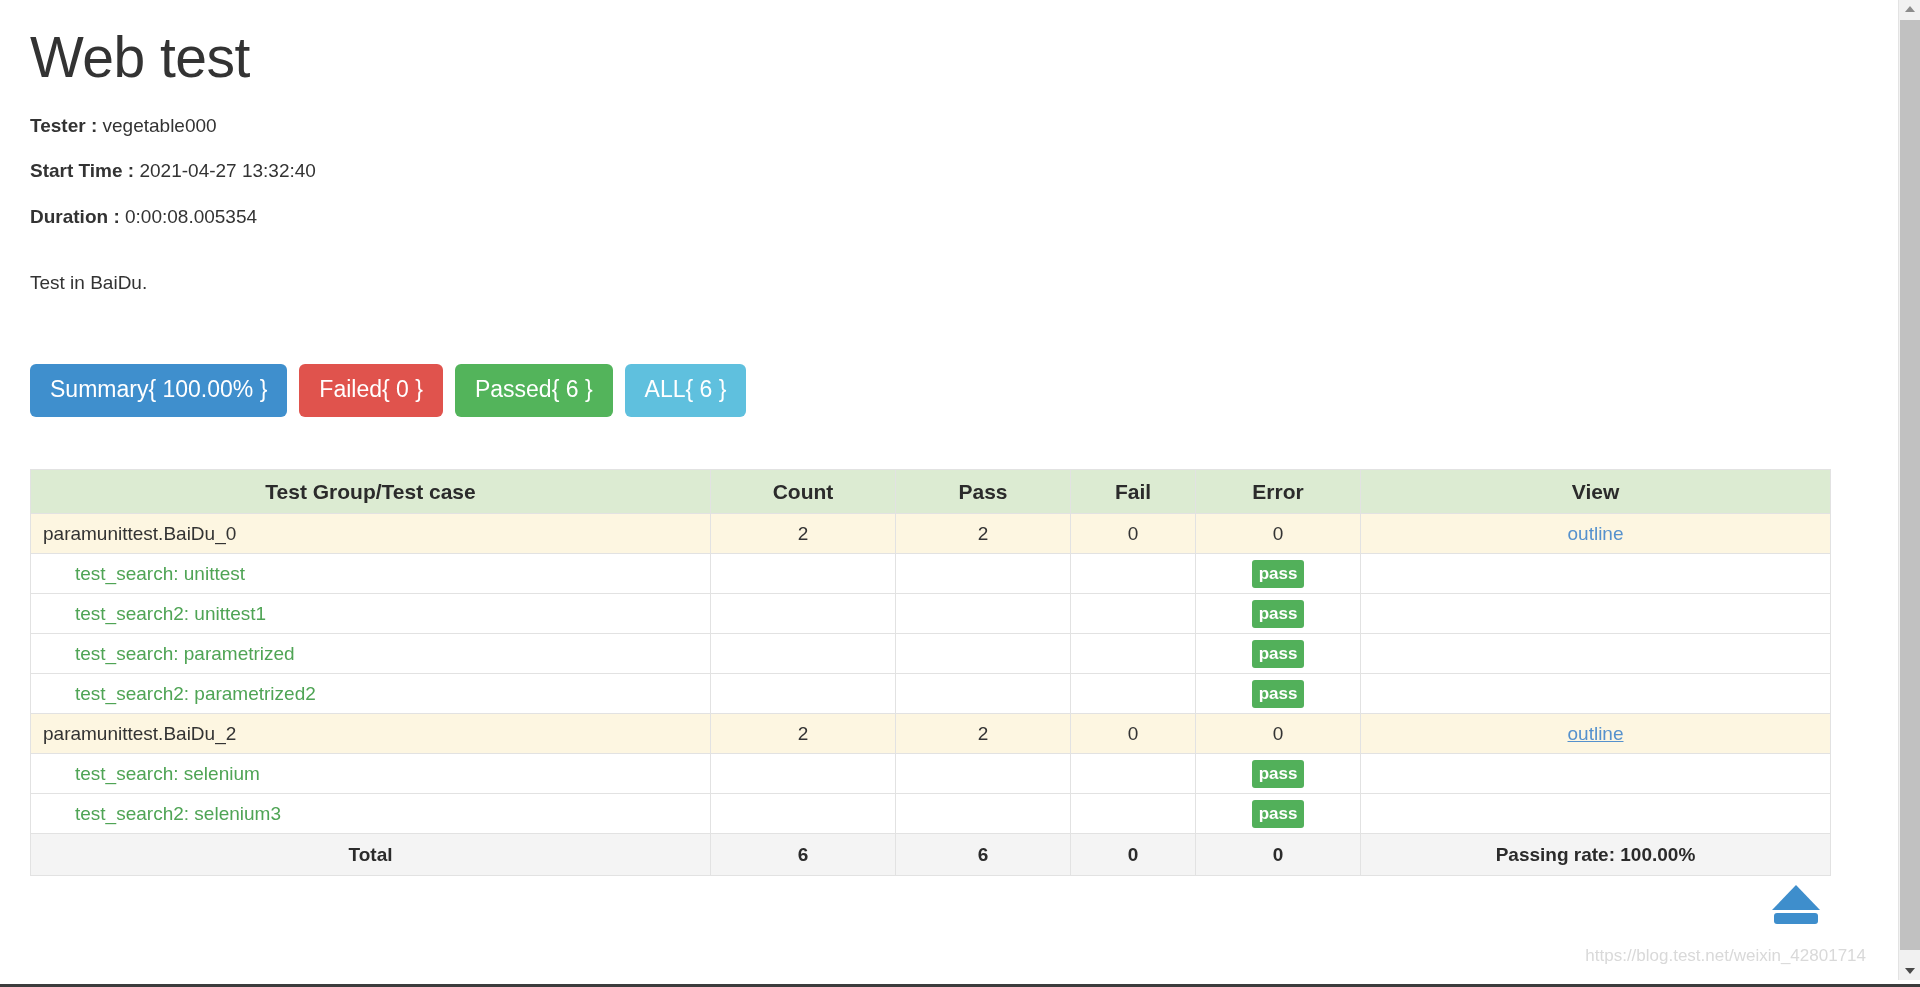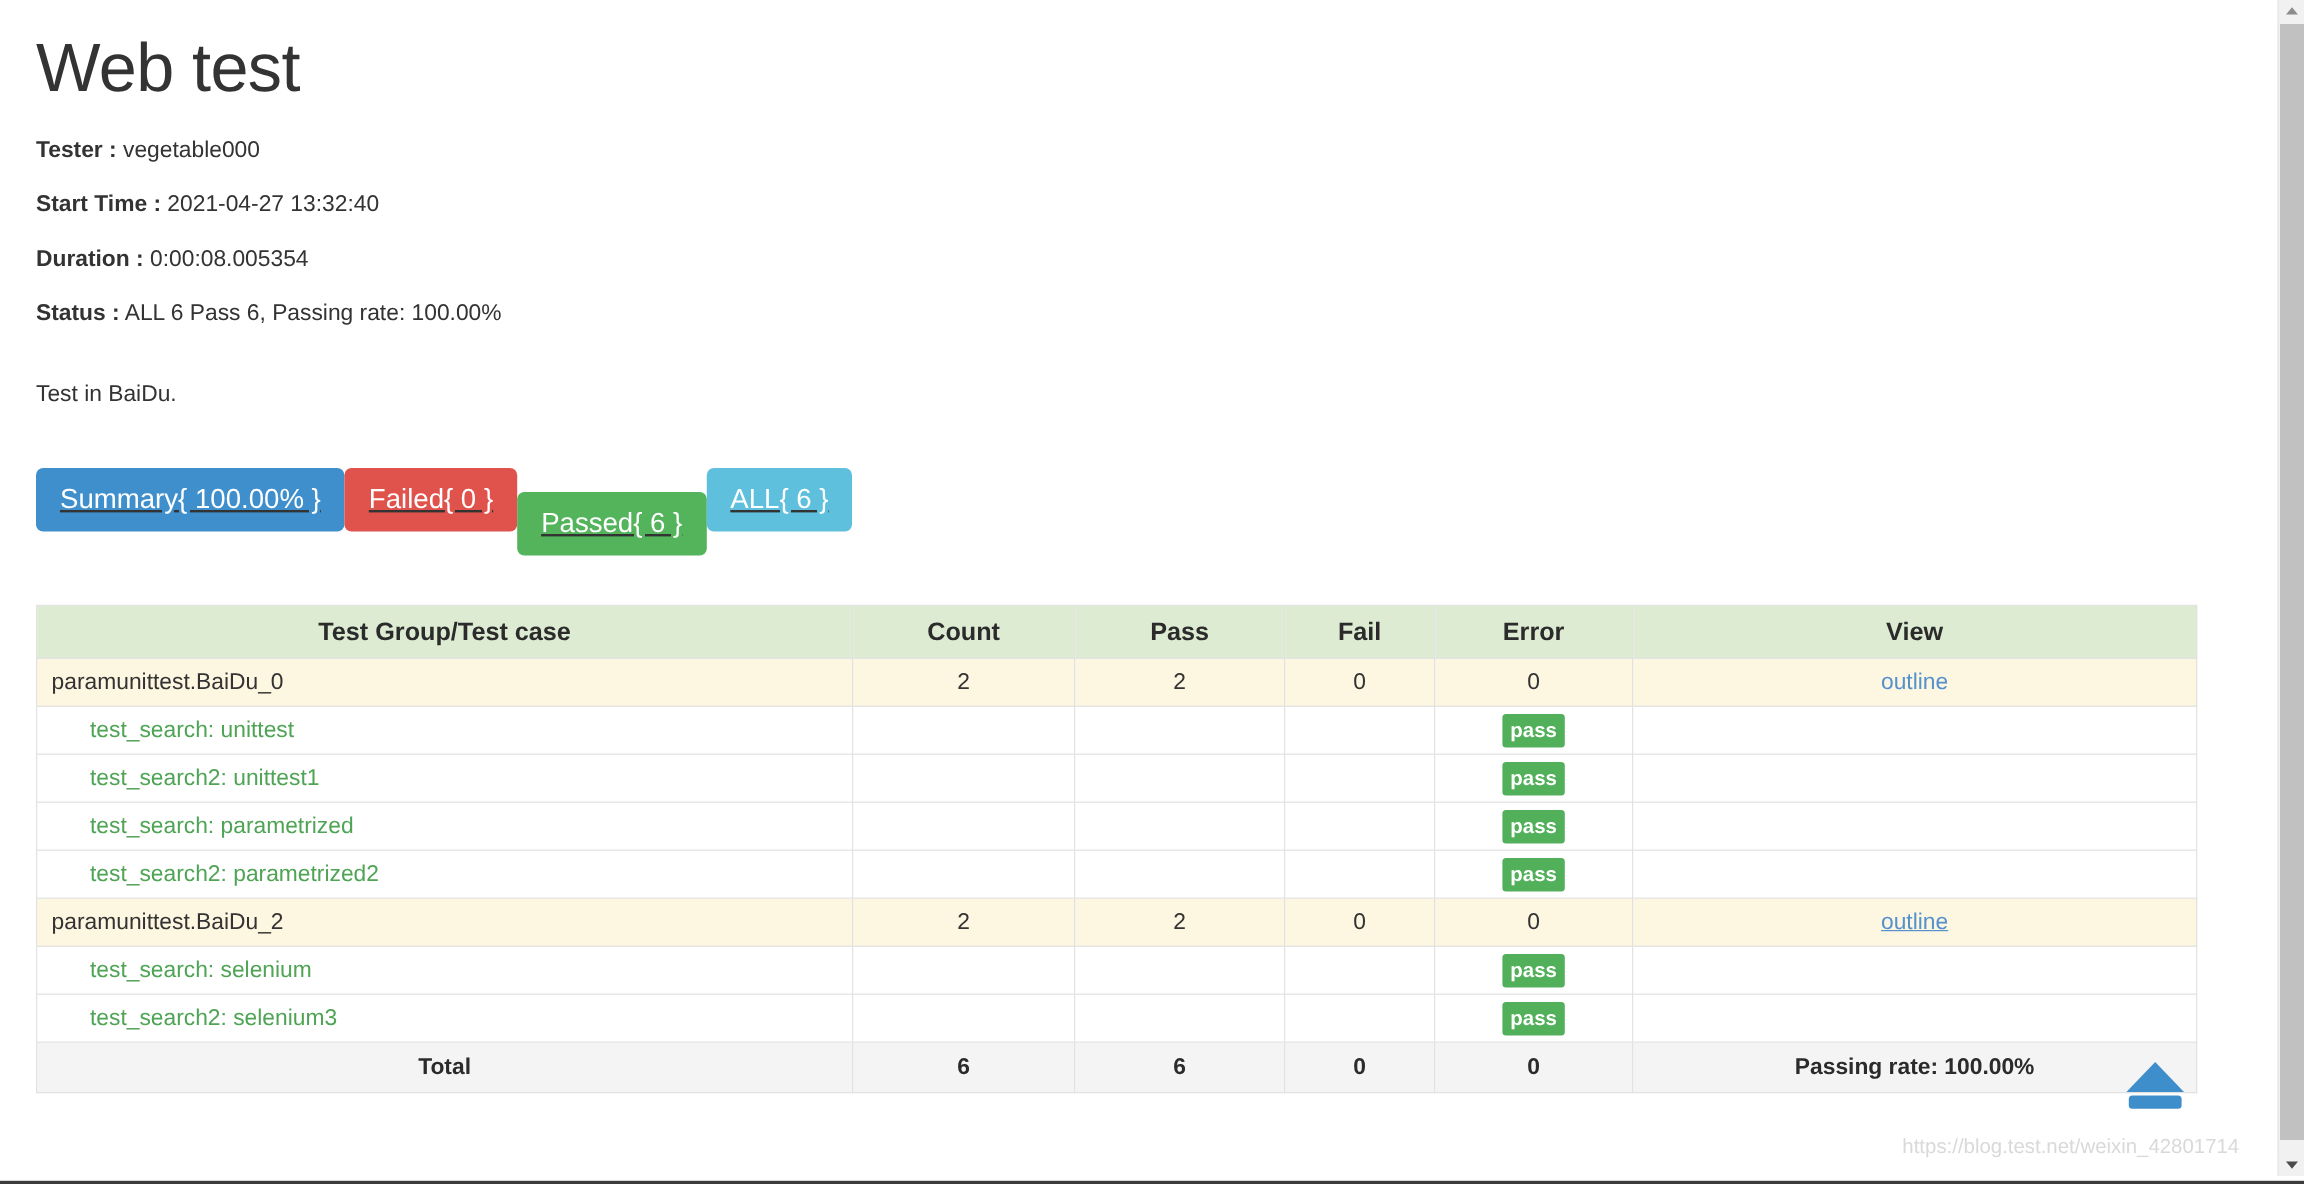--- a/index.html
+++ b/index.html
@@ -51,41 +51,41 @@
   .desc-line {
     font-size: 19px;
     margin: 42px 0 0 0;
     color: #333333;
   }
 
   
   .btn-row {
     margin-top: 50px;
     display: flex;
-    align-items: flex-start;
-    text-decoration: underline;
+    align-items: flex-end;
+    gap: 12px;
   }
   .btn {
     border: none;
     border-radius: 6px;
     color: #ffffff;
     font-size: 23px;
     font-family: inherit;
     line-height: 1;
     padding: 14px 20px 16px 20px;
     cursor: pointer;
     white-space: nowrap;
   }
   .btn-summary { background: #3f8fcd; }
   .btn-failed  { background: #e0534d; }
   .btn-passed  { background: #53b45b; margin-top: 20px; }
   .btn-all     { background: #5fc0de; }
 
   
-  .results-wrap { margin-top: 41px; }
+  .results-wrap { margin-top: 52px; }
   table.results {
     width: 1800px;
     border-collapse: collapse;
     font-size: 19px;
     table-layout: fixed;
   }
   table.results th,
   table.results td {
     border: 1px solid #e2e2e2;
     padding: 0 12px;
@@ -245,24 +245,20 @@
       <span class="meta-key">Tester :</span>
       <span class="meta-val">vegetable000</span>
     </p>
     <p class="meta-line">
       <span class="meta-key">Start Time :</span>
       <span class="meta-val">2021-04-27 13:32:40</span>
     </p>
     <p class="meta-line">
       <span class="meta-key">Duration :</span>
       <span class="meta-val">0:00:08.005354</span>
-    </p>
-    <p class="meta-line">
-      <span class="meta-key">Status :</span>
-      <span class="meta-val">ALL 6 Pass 6, Passing rate: 100.00%</span>
     </p>
 
     <p class="desc-line">Test in BaiDu.</p>
 
     <div class="btn-row">
       <button class="btn btn-summary">Summary{ 100.00% }</button>
       <button class="btn btn-failed">Failed{ 0 }</button>
       <button class="btn btn-passed">Passed{ 6 }</button>
       <button class="btn btn-all">ALL{ 6 }</button>
     </div>

